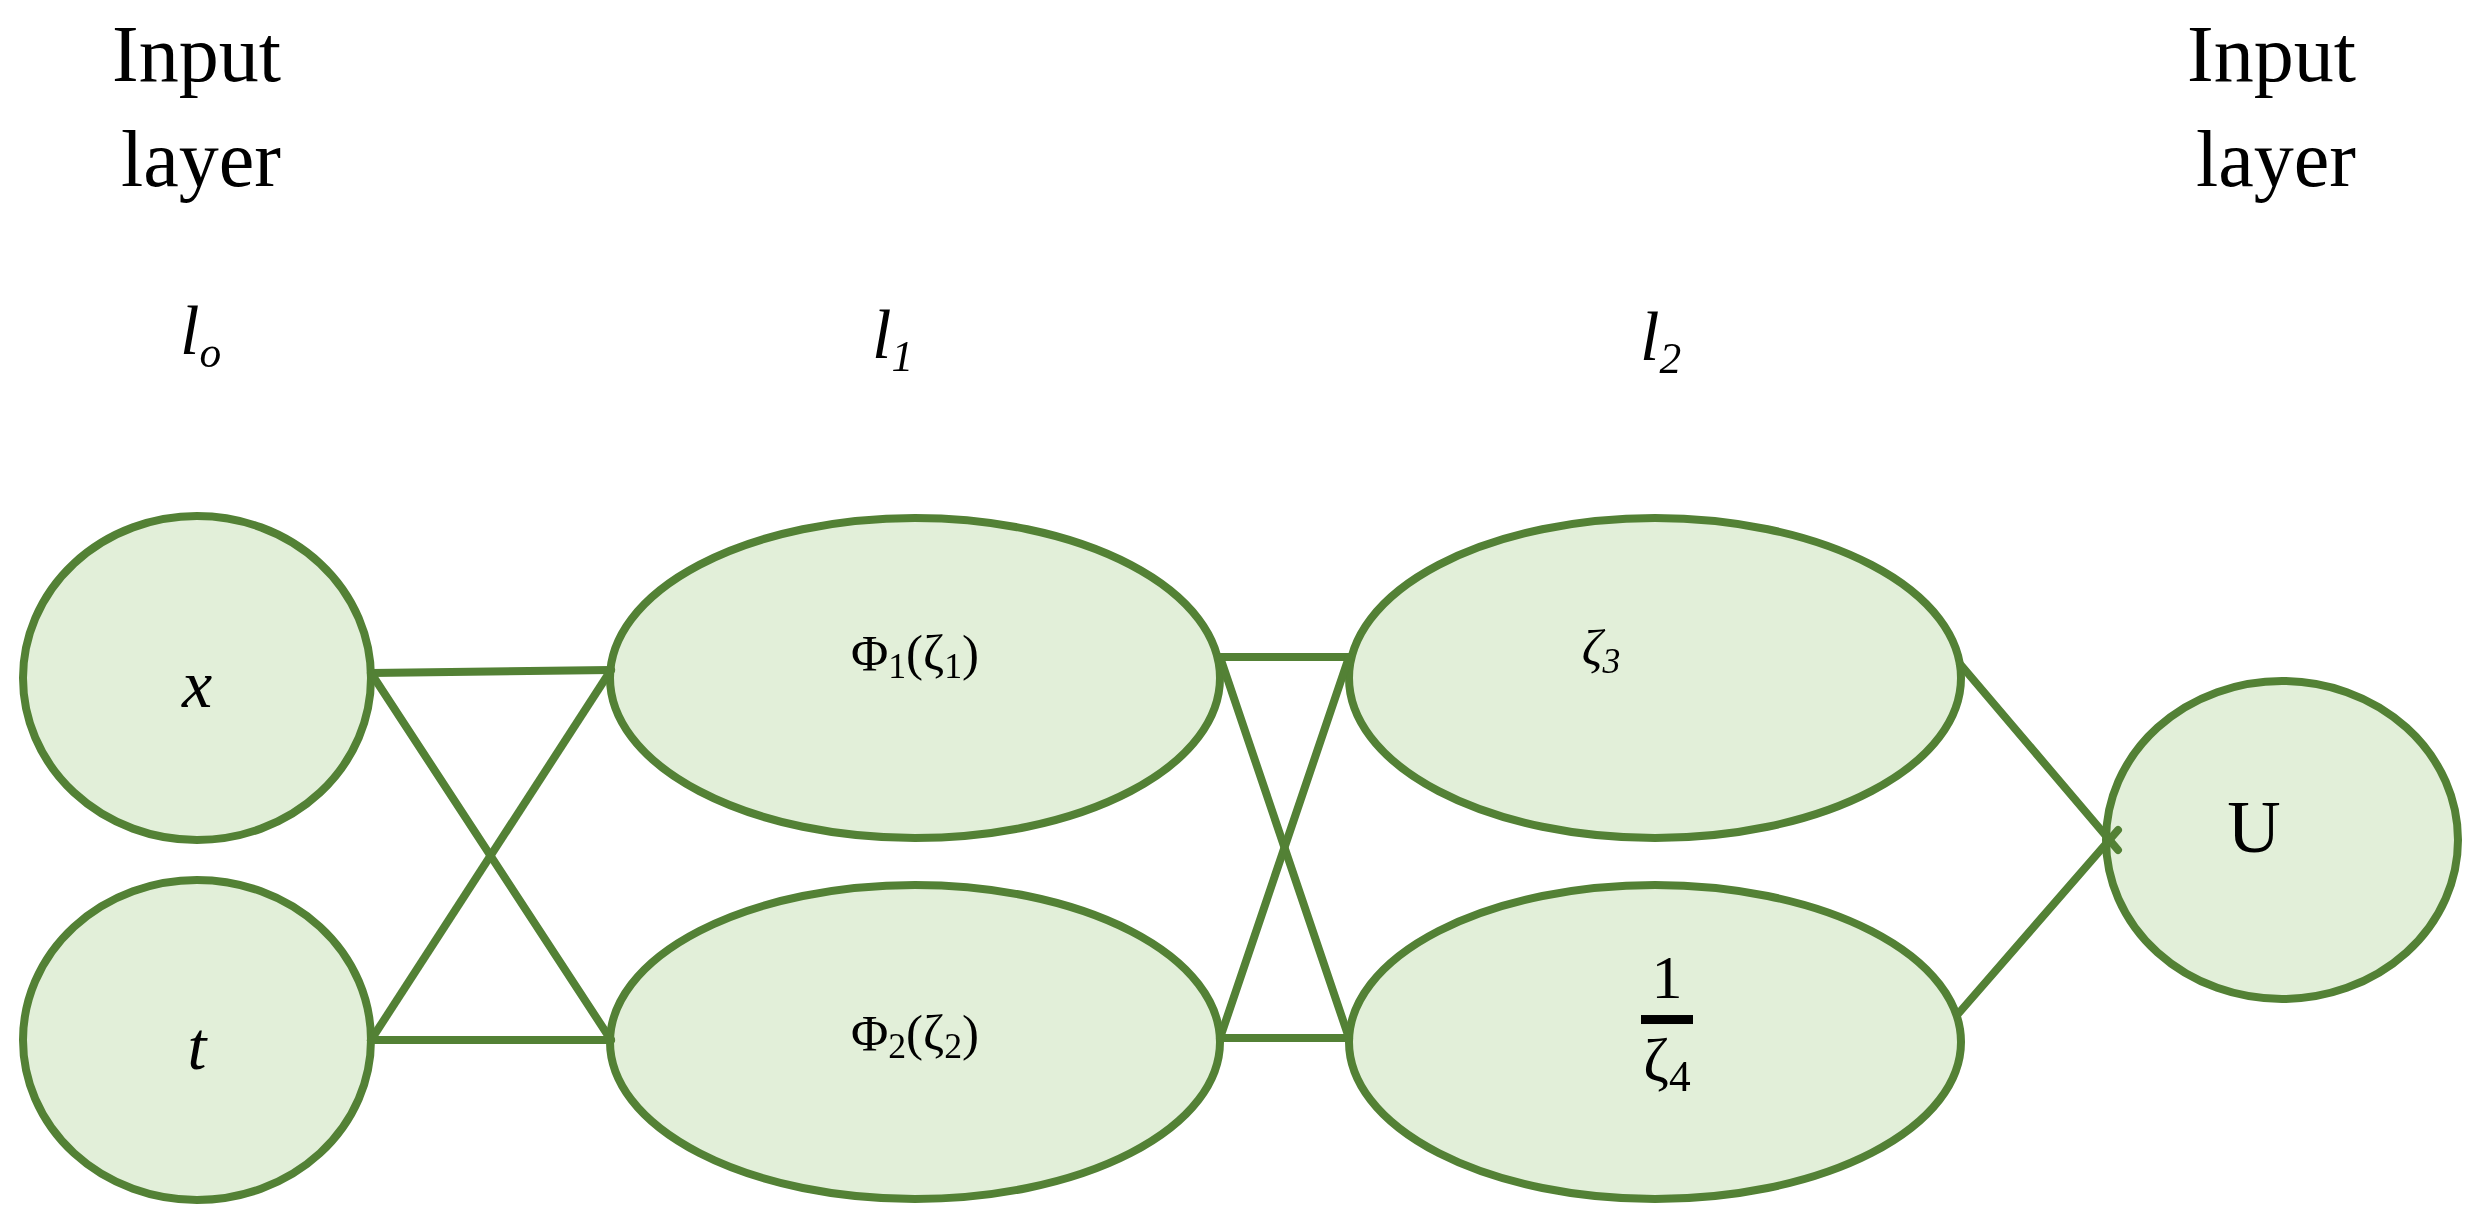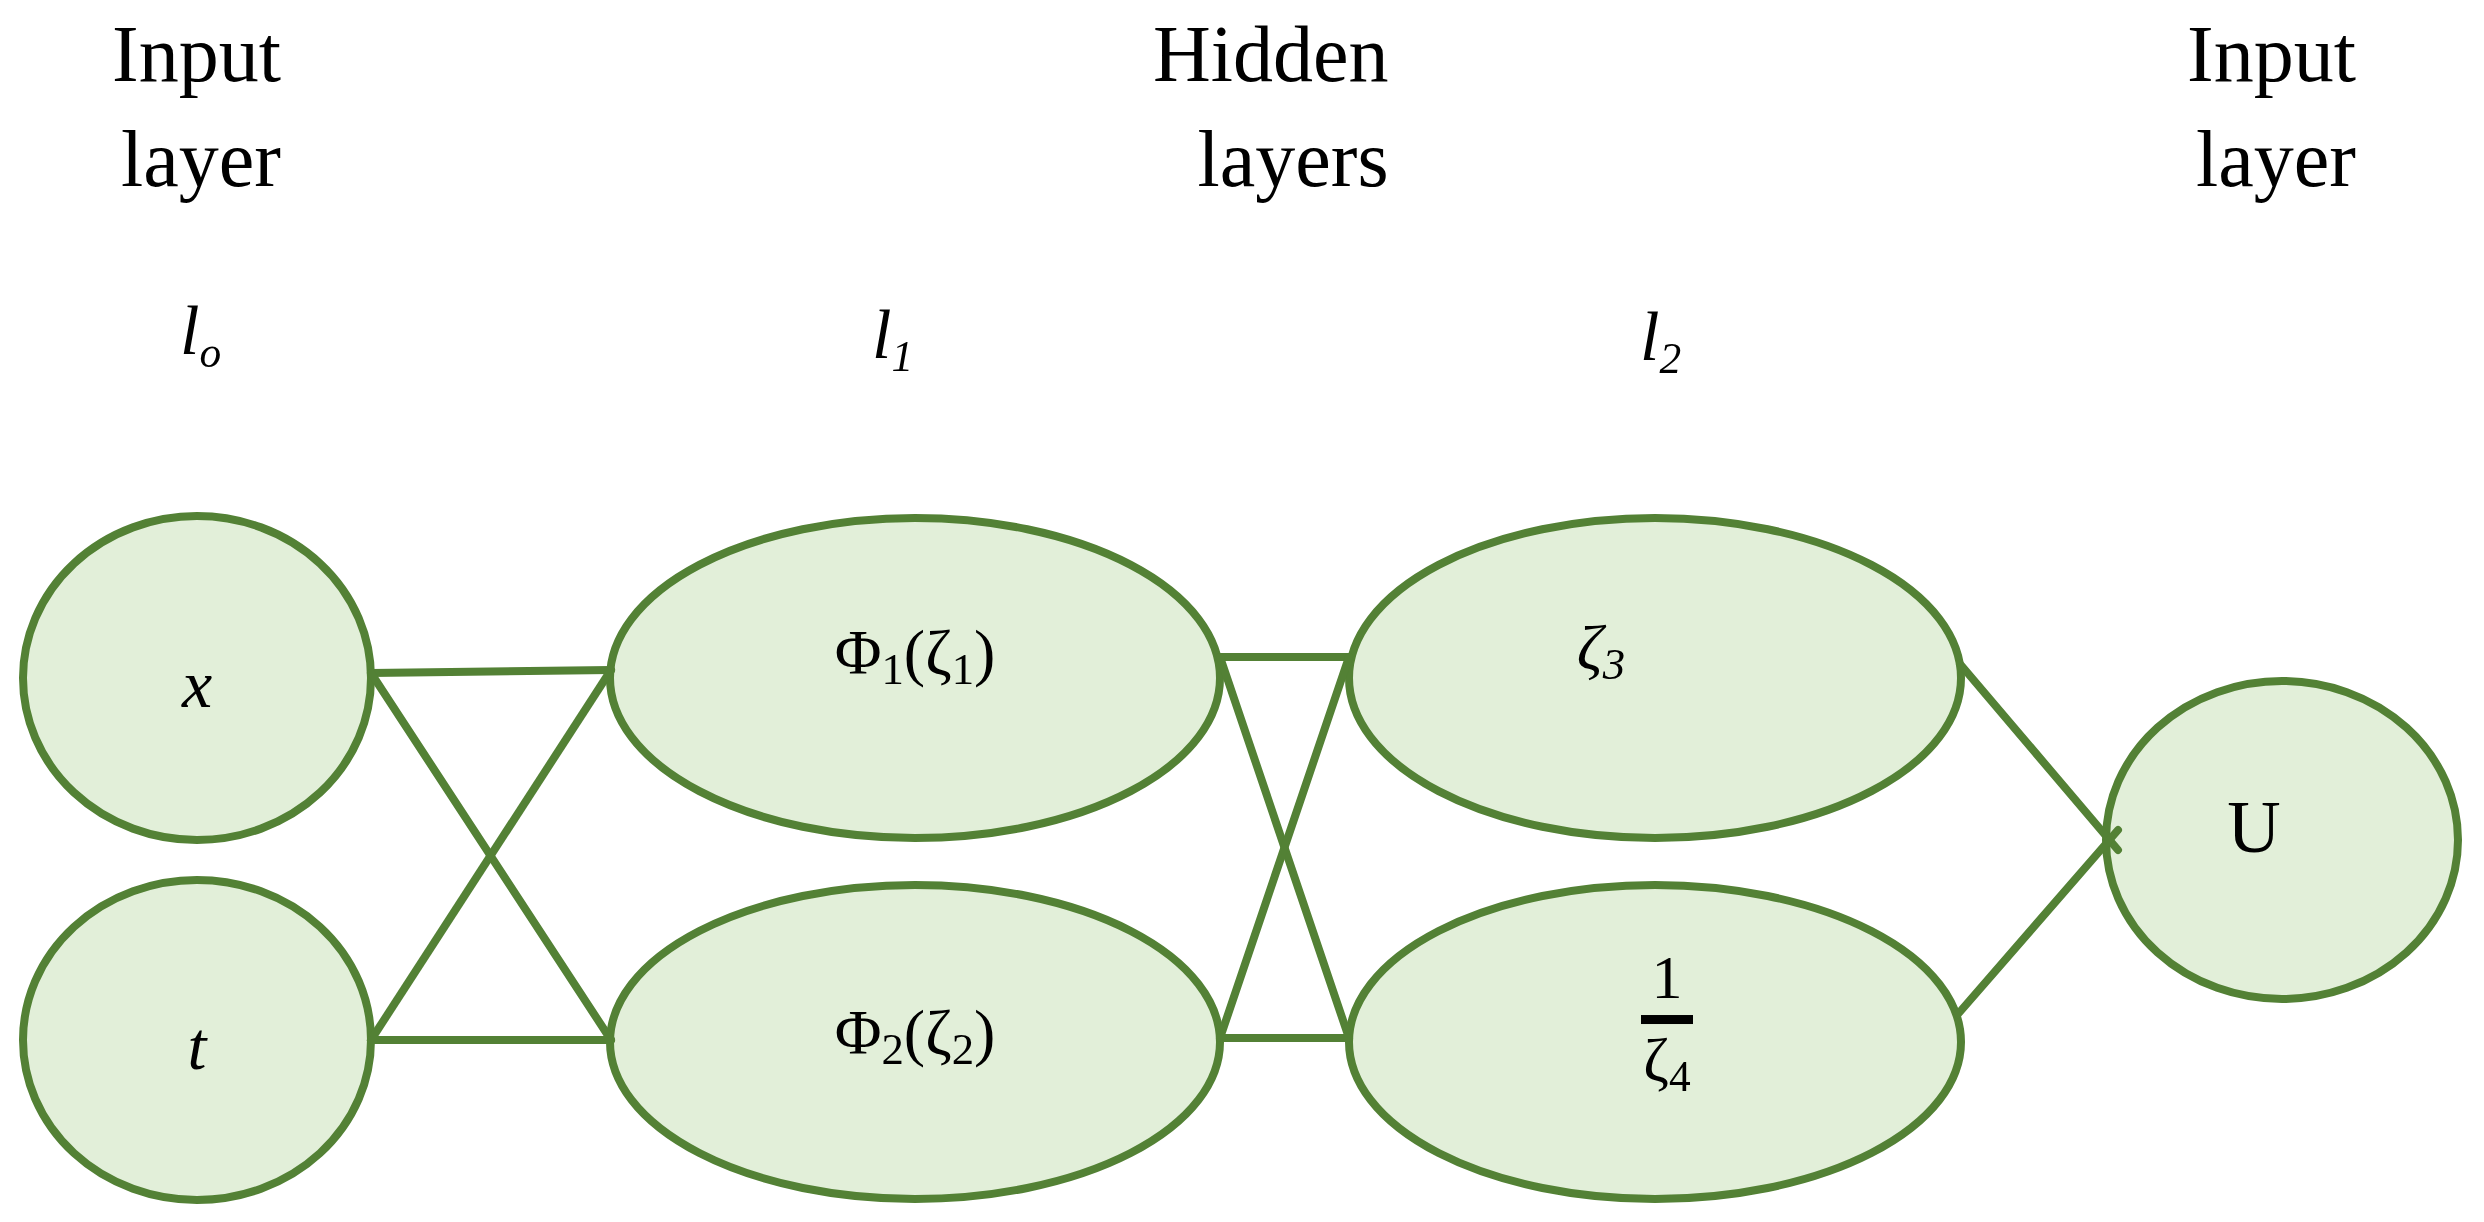--- a/index.html
+++ b/index.html
@@ -29,21 +29,21 @@
     text-align:right;
   }
   .lsym{
     font-size:70px;font-style:italic;line-height:1;
   }
   .lsym sub{
     font-size:0.62em;font-style:italic;vertical-align:-0.30em;line-height:1;
   }
   .node-label{
     transform:translate(-50%,-50%);
-    font-size:64px;line-height:1;white-space:nowrap;text-align:center;
+    font-size:51px;line-height:1;white-space:nowrap;text-align:center;
   }
   .node-label sub{font-size:0.70em;vertical-align:-0.22em;line-height:1;}
   .node-label.var{font-style:italic;font-size:68px;}
   .node-label.out{font-size:74px;}
   .fraction{
     transform:translate(-50%,-50%);
     display:flex;flex-direction:column;align-items:center;
     font-size:62px;line-height:1;text-align:center;
   }
   .fraction .bar{width:52px;height:9px;background:var(--text-color);margin:7px 0 5px 0;}
@@ -73,22 +73,20 @@
     <line class="edge" x1="1220" y1="657" x2="1349" y2="1038"></line>
     <line class="edge" x1="1220" y1="1038" x2="1349" y2="657"></line>
     <line class="edge" x1="1220" y1="1038" x2="1349" y2="1038"></line>
 
     <line class="edge" x1="1960" y1="664" x2="2118" y2="850"></line>
     <line class="edge" x1="1958" y1="1014" x2="2118" y2="830"></line>
   </svg>
 
   <div class="abs header" style="left:112px;top:2px;">Input
 layer</div>
-  <div class="abs header" style="left:1153px;top:2px;">Hidden
-layers</div>
   <div class="abs header" style="left:2187px;top:2px;">Input
 layer</div>
 
   <div class="abs lsym" style="left:180px;top:296px;"><span>l</span><sub>o</sub></div>
   <div class="abs lsym" style="left:872px;top:300px;"><span>l</span><sub>1</sub></div>
   <div class="abs lsym" style="left:1640px;top:302px;"><span>l</span><sub>2</sub></div>
 
   <div class="abs node-label var" style="left:197px;top:684px;">x</div>
   <div class="abs node-label var" style="left:197px;top:1046px;">t</div>
   <div class="abs node-label" style="left:915px;top:656px;"><span>Φ</span><sub>1</sub><span>(</span><span>ζ</span><sub>1</sub><span>)</span></div>

